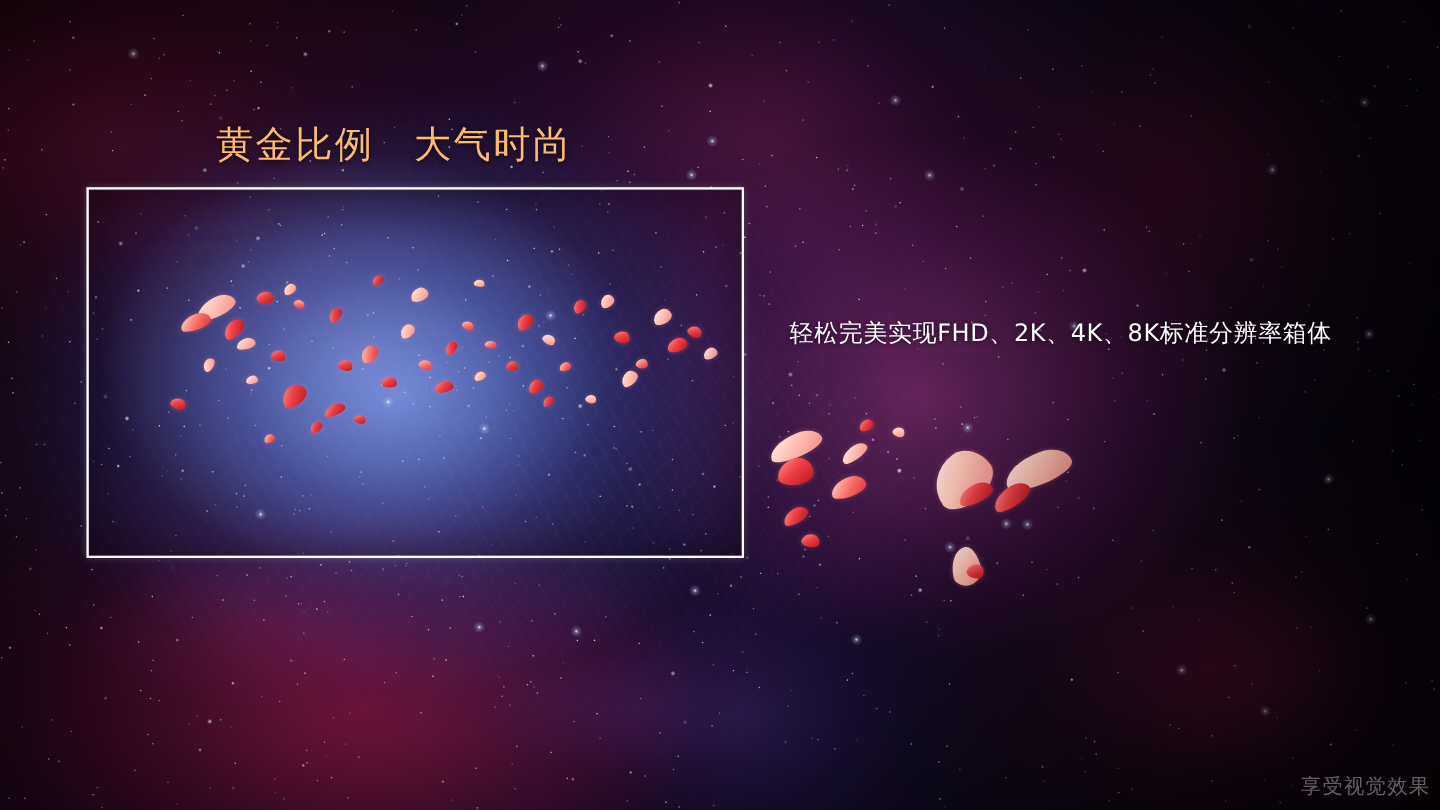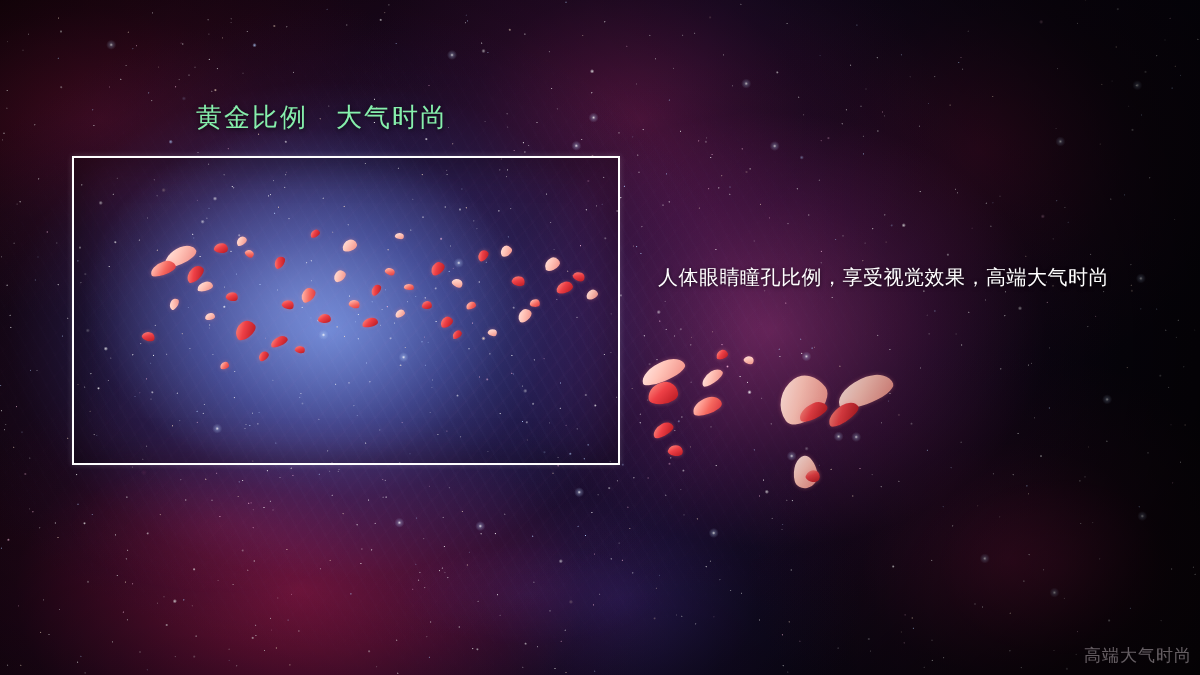--- a/index.html
+++ b/index.html
@@ -133,26 +133,25 @@
   #photo-frame .inner-shade {
     position:absolute; inset:0;
     box-shadow: inset 0 0 40px rgba(0,0,0,0.35);
     pointer-events:none;
   }
 
   
   #slide-title {
     position: absolute;
     left: 180px; top: 100px;
-    font-size: 26px;
+    font-size: 31px;
     letter-spacing: 2px;
-    color: #86efac;
+    color: #fdba74;
     white-space: pre;
     text-shadow: 0 1px 5px rgba(0,0,0,0.75);
-    margin-left: 16px;
   }
 
   #body-copy {
     position: absolute;
     left: 658px; top: 256px;
     width: 520px;
   }
   #body-copy .line {
     font-size: 20px;
     line-height: 43px;
@@ -243,17 +242,17 @@
     </div>
   <div id="bg-vignette" class="bg-layer"></div>
 
   <div id="photo-frame">
     <div class="inner-shade"></div>
   </div>
 
   <div id="slide-title">黄金比例　大气时尚</div>
 
   <div id="body-copy">
-    <div class="line">人体眼睛瞳孔比例，享受视觉效果，高端大气时尚</div>
+    <div class="line">轻松完美实现FHD、2K、4K、8K标准分辨率箱体</div>
   </div>
 
-  <div id="watermark">高端大气时尚</div>
+  <div id="watermark">享受视觉效果</div>
 </div>
 
 </body></html>

